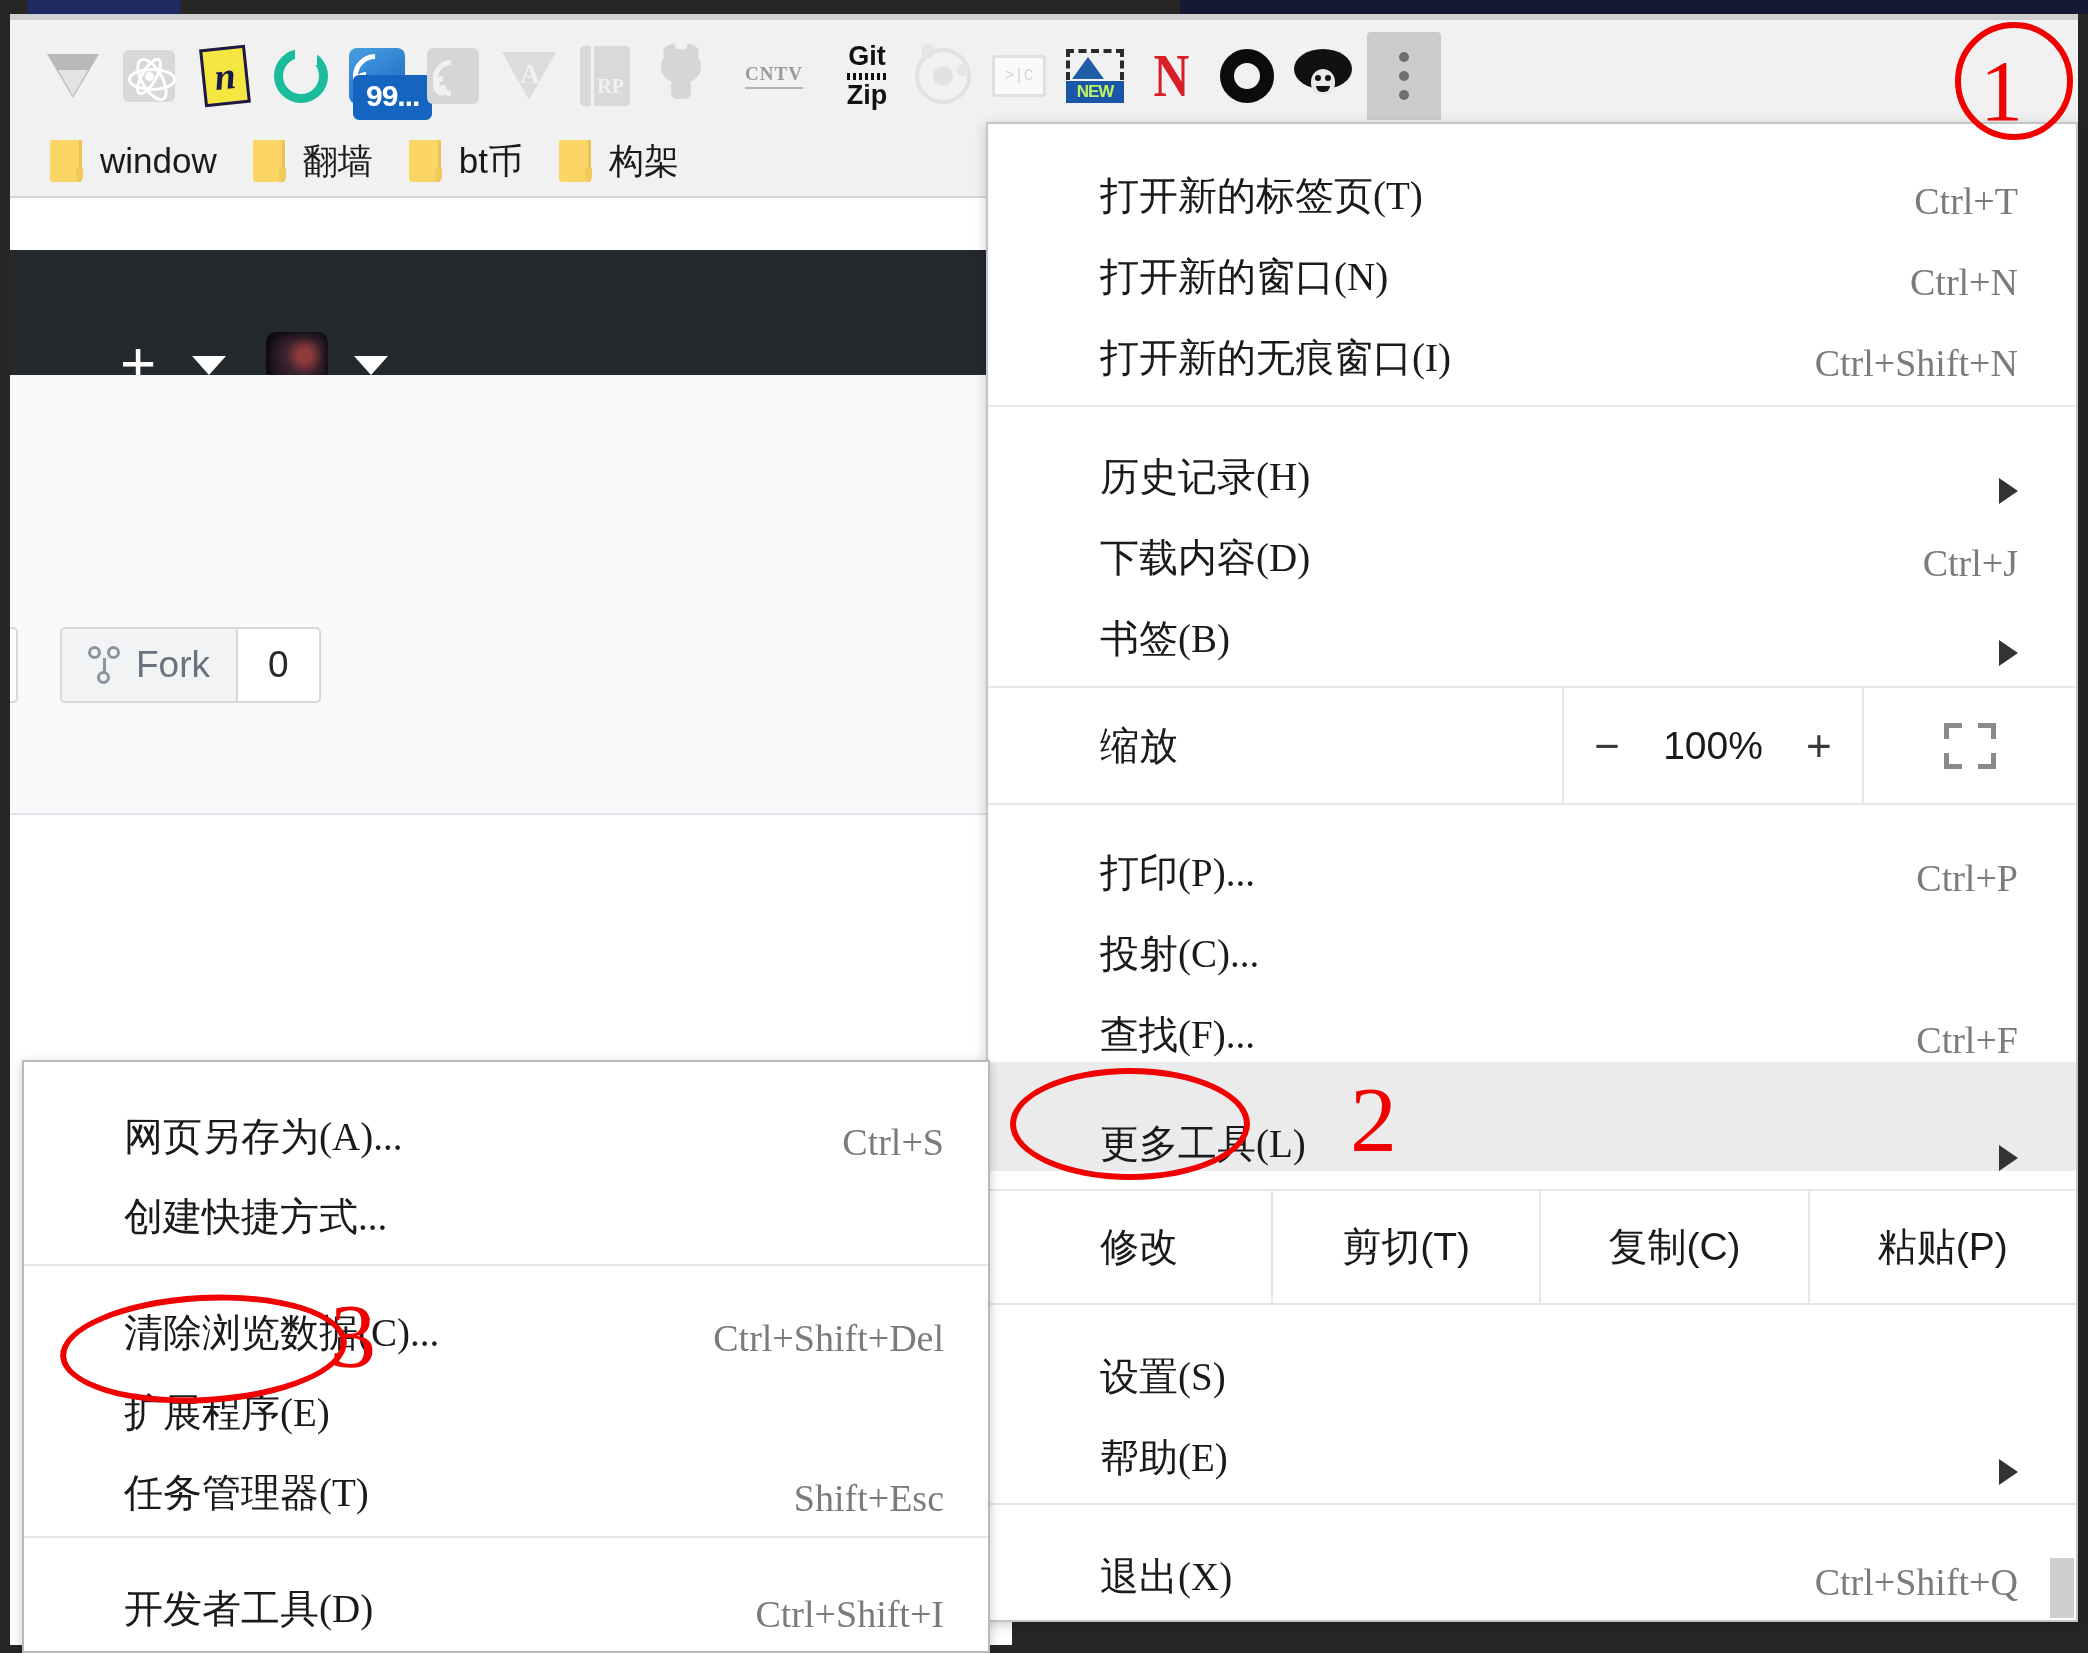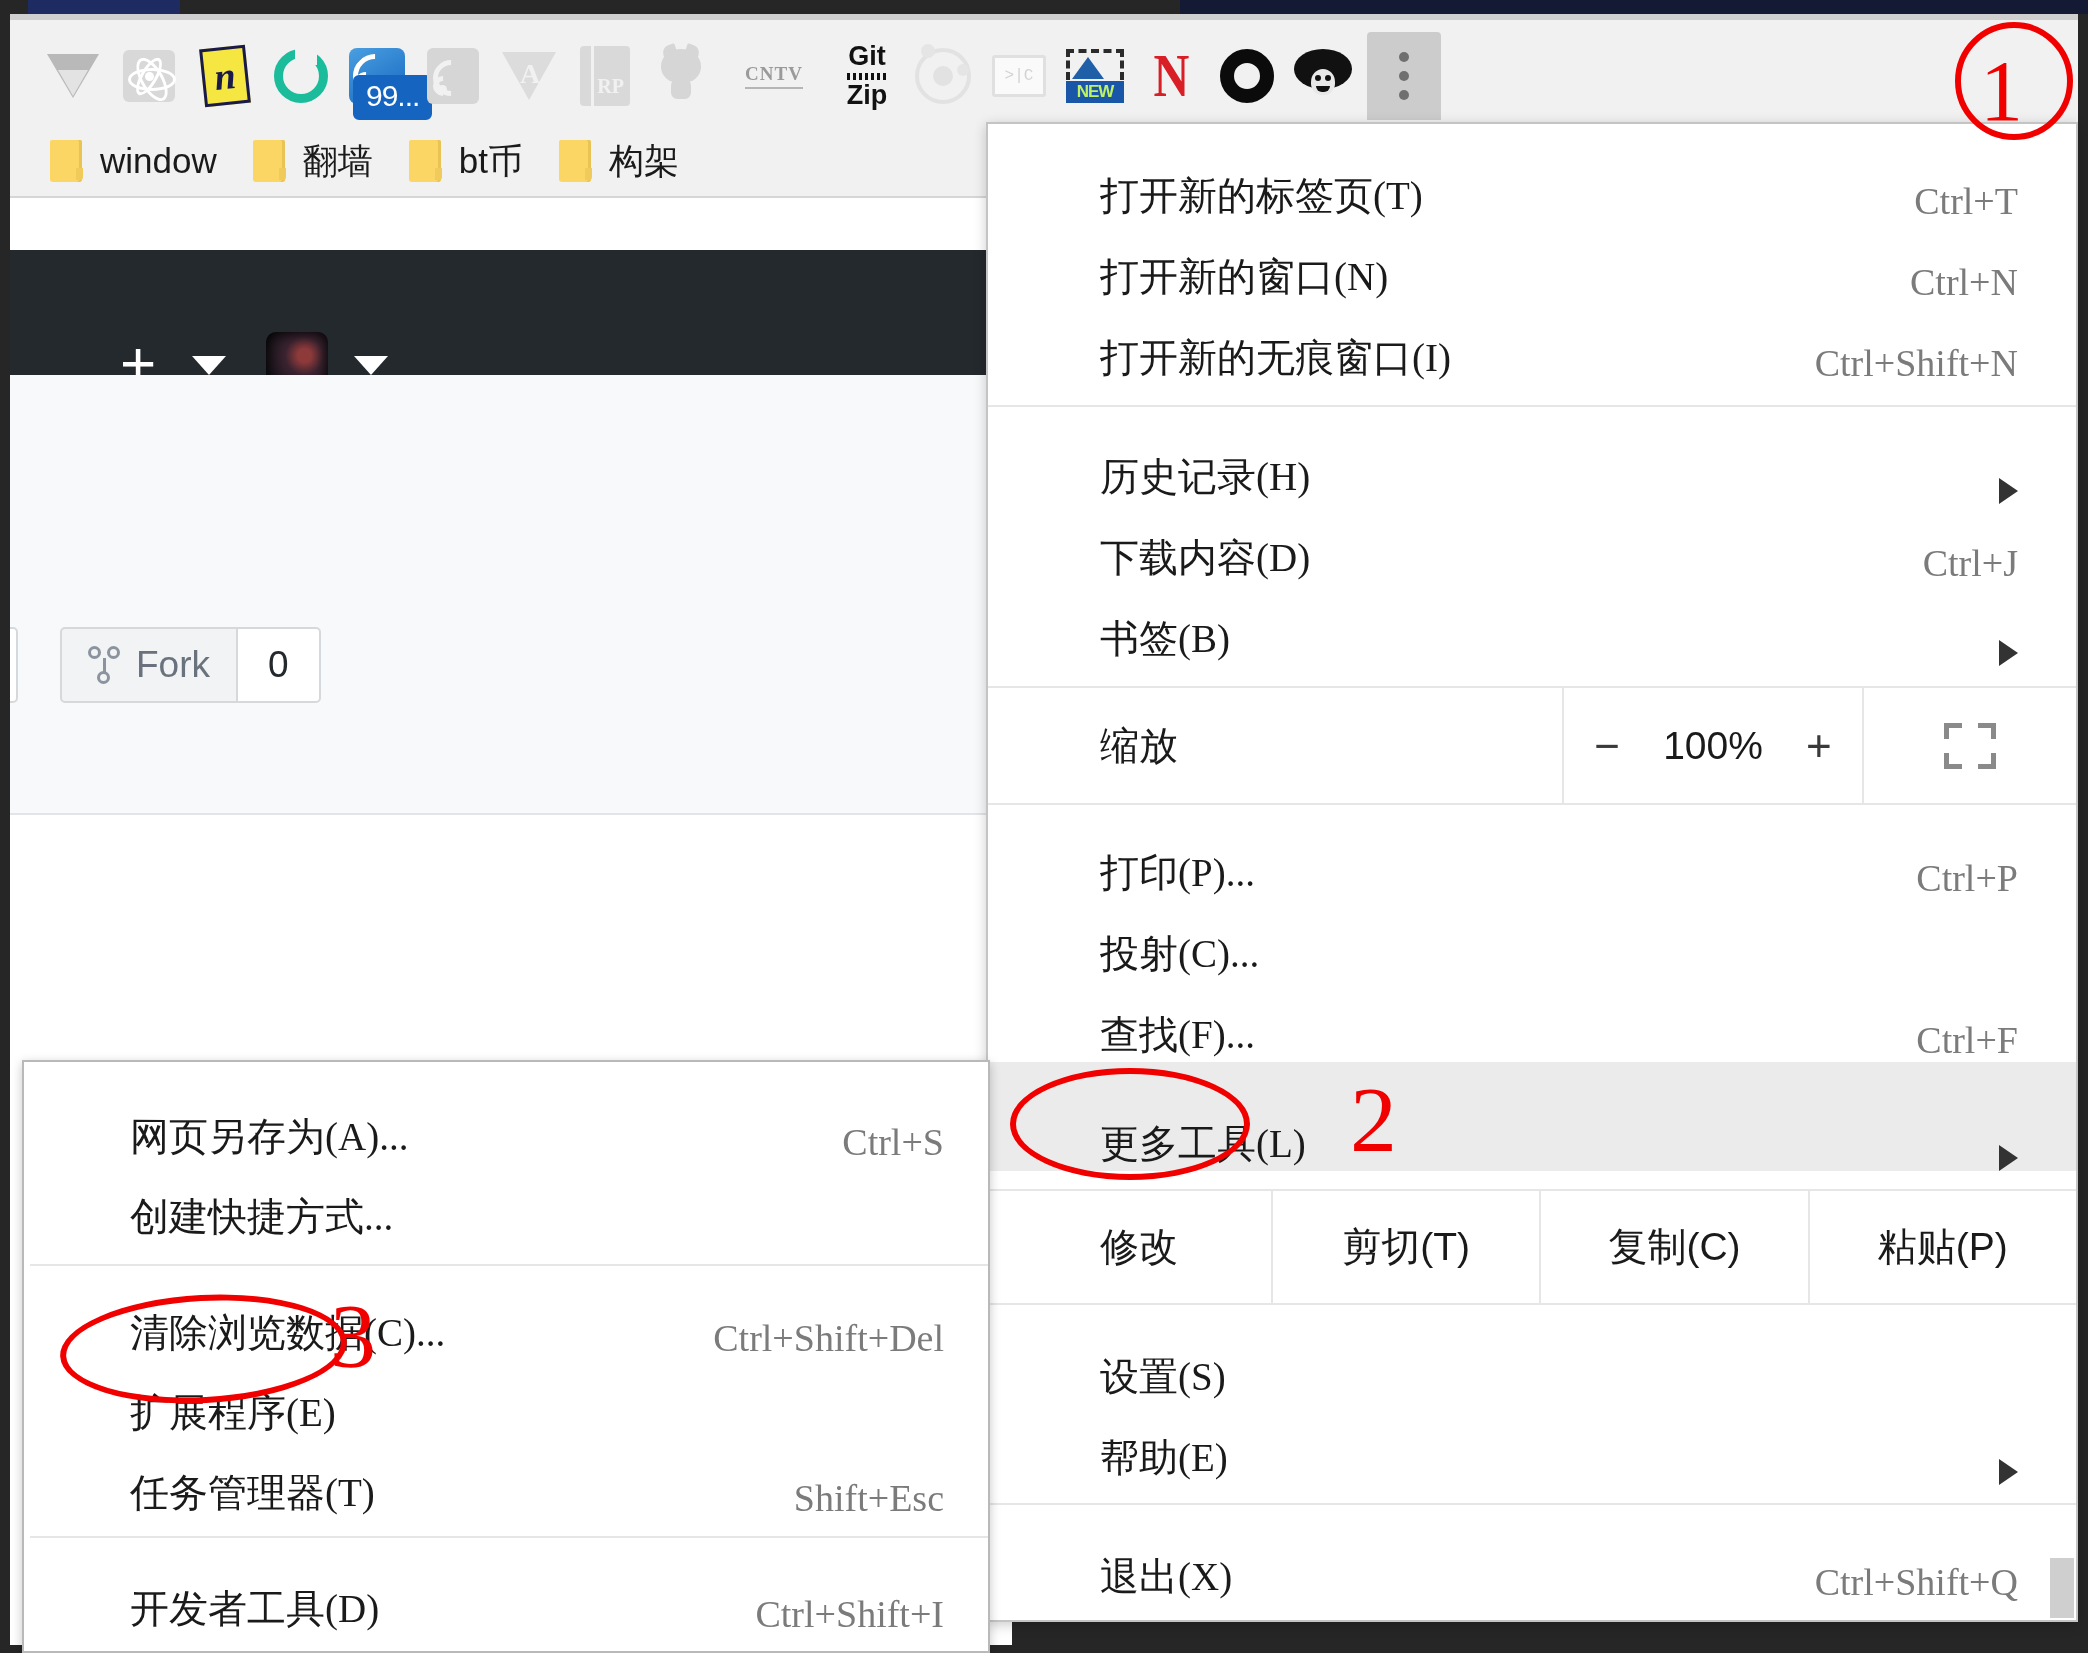--- a/index.html
+++ b/index.html
@@ -126,21 +126,21 @@
   .menu-btn {
     width: 74px; height: 88px; background: #cccccc; border-radius: 4px 4px 0 0;
     display:flex; flex-direction:column; align-items:center; justify-content:center; gap:9px;
     margin-left: 6px;
   }
   .menu-btn i { width: 10px; height: 10px; border-radius: 50%; background: #6f6f6f; display:block; }
 
   .badge99 {
     position:absolute; left: 14px; bottom: -6px;
     background:#1565c0; color:#fff; border-radius:6px;
-    font-size: 30px; font-weight: normal; padding: 1px 10px 4px 10px;
+    font-size: 30px; font-weight: bold; padding: 1px 10px 4px 10px;
     font-family:"Liberation Sans",sans-serif; letter-spacing:-1px;
     border: 3px solid #1565c0;
   }
 
   
   .bookmarks {
     position: absolute; left: 10px; top: 126px; width: 1002px; height: 72px;
     background: #f1f1f1; display:flex; align-items:center;
     border-bottom: 2px solid #d6d6d6;
   }
@@ -176,21 +176,20 @@
   .fork-text { font-size: 37px; color:#6a737d; font-family:"Liberation Sans",sans-serif; }
   .fork-count { display:flex; align-items:center; padding: 0 30px; background:#fff; border:2px solid #d6d9dc; border-left:0; border-radius:0 5px 5px 0; font-size:37px; color:#24292e; }
 
   .gh-left-edge { position:absolute; left:-6px; top:252px; width:14px; height:76px; background:#fff; border:2px solid #d6d9dc; border-radius:5px; }
 
   
   .submenu {
     position:absolute; left:22px; top:1060px; width: 968px; height: 593px;
     background:#ffffff; border:2px solid #b9b9b9; box-shadow: 0 3px 10px rgba(0,0,0,.22);
     z-index: 40;
-    padding-left: 6px;
   }
   .submenu .sep { height:2px; background:#e6e6e6; margin: 0; }
   .mi {
     position:relative; display:flex; align-items:flex-end; height: 80px;
     padding: 0 44px 0 100px; font-size: 39px; color:#1a1a1a; white-space:nowrap;
     font-family:Liberation Serif, serif;
   }
   .mi .accel { margin-left:auto; color:#7b7b7b; font-size: 38px; }
   .mi .arrow { margin-left:auto; width:0;height:0; border-top:13px solid transparent; border-bottom:13px solid transparent; border-left:19px solid #333; }
 

